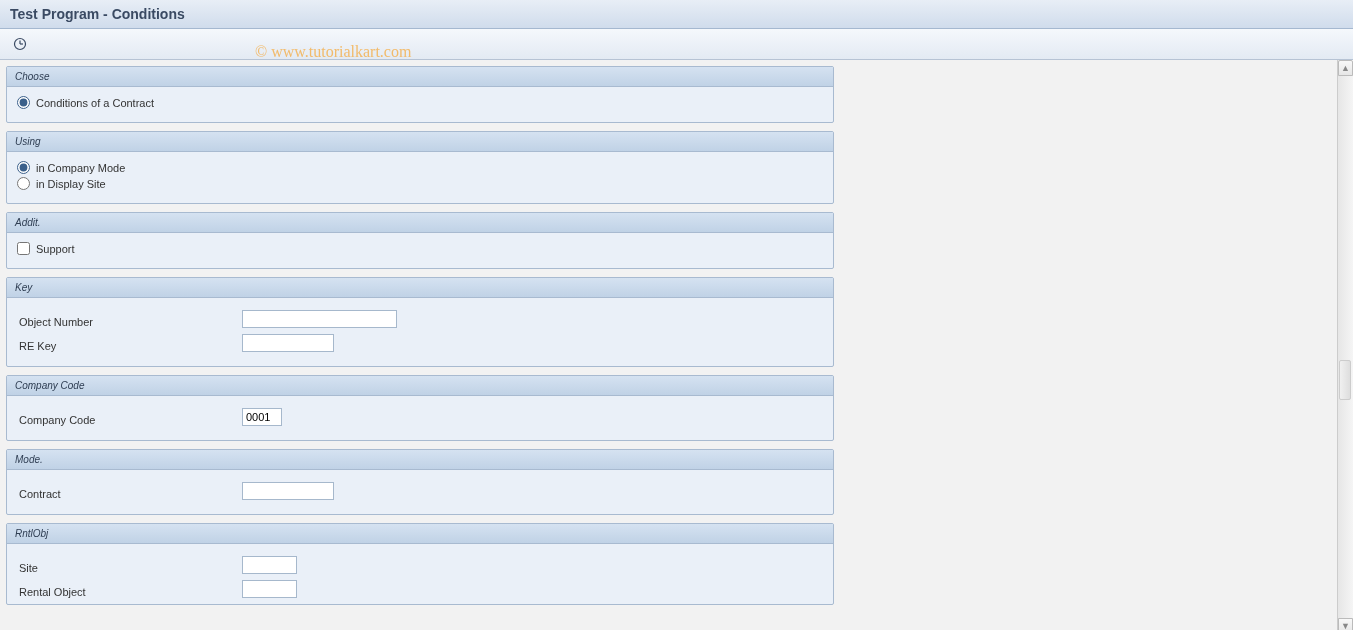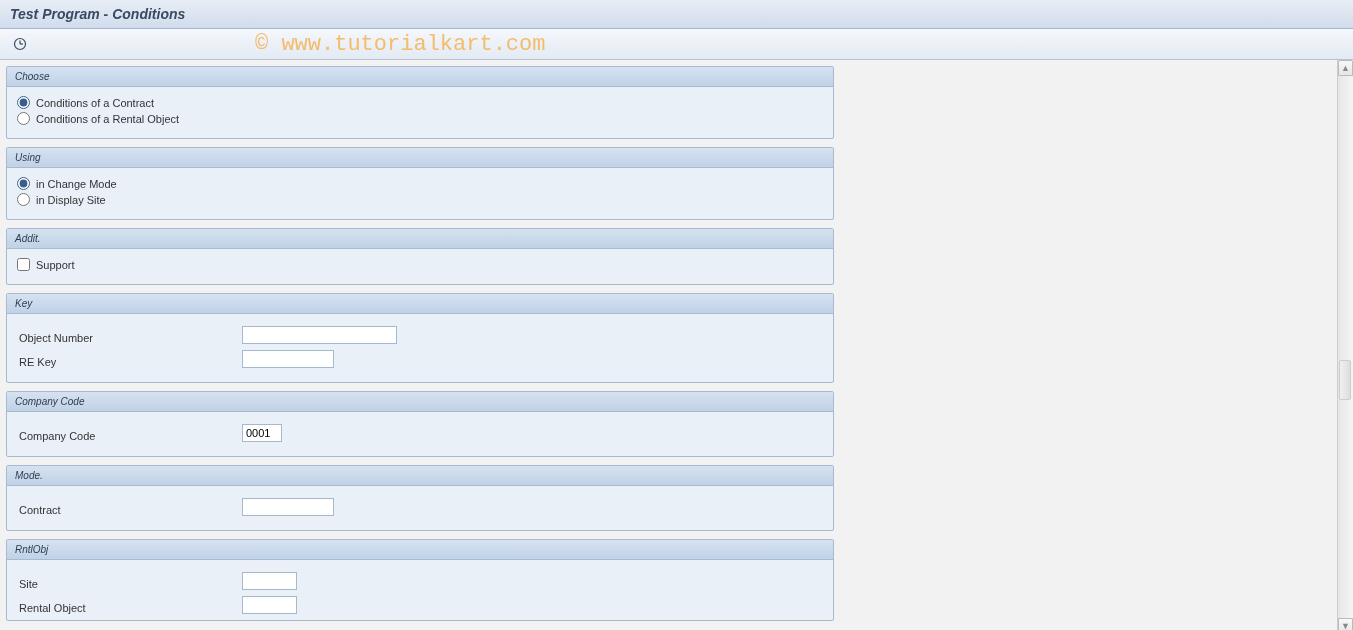--- a/index.html
+++ b/index.html
@@ -11,21 +11,20 @@
       width: 1353px;
       height: 630px;
       overflow: hidden;
       position: relative;
     }
     .title-bar {
       background: linear-gradient(to bottom, #e8eef6 0%, #d0dcec 100%);
       border-bottom: 1px solid #a5b8d0;
       padding: 6px 10px;
       font-weight: bold;
-      font-style: italic;
       font-size: 14px;
       color: #3a4a63;
     }
     .toolbar {
       background: linear-gradient(to bottom, #f5f8fc 0%, #e3eaf3 100%);
       border-bottom: 1px solid #b6c3d4;
       padding: 6px 10px;
       display: flex;
       align-items: center;
     }
@@ -131,25 +130,25 @@
       padding: 0 3px;
       font-size: 11px;
       font-family: Arial, sans-serif;
     }
     .w-large { width: 155px; }
     .w-med   { width: 92px; }
     .w-small { width: 55px; }
     .w-xs    { width: 40px; }
     .watermark {
       position: absolute;
-      top: 32px;
+      top: 43px;
       left: 255px;
-      font-size: 22px;
+      font-size: 16px;
       color: rgba(245, 170, 60, 0.75);
-      font-family: Liberation Mono, monospace;
+      font-family: Liberation Serif, serif;
       pointer-events: none;
       z-index: 50;
     }
     
     .clock-svg { display: block; }
   </style>
 </head>
 <body>
 
 <div class="title-bar">
@@ -171,33 +170,29 @@
 <div class="content-wrapper">
   <div class="form-area">
 
     <div class="group">
       <div class="group-header">Choose</div>
       <div class="group-body">
         <div class="radio-row">
           <input type="radio" name="choose" checked="" style="">
           <label>Conditions of a Contract</label>
         </div>
-        <div class="radio-row">
-          <input type="radio" name="choose" style="">
-          <label>Conditions of a Rental Object</label>
-        </div>
       </div>
     </div>
 
     <div class="group">
       <div class="group-header">Using</div>
       <div class="group-body">
         <div class="radio-row">
           <input type="radio" name="mode" checked="" style="">
-          <label>in Change Mode</label>
+          <label>in Company Mode</label>
         </div>
         <div class="radio-row">
           <input type="radio" name="mode" style="">
           <label>in Display Site</label>
         </div>
       </div>
     </div>
 
     <div class="group">
       <div class="group-header">Addit.</div>

